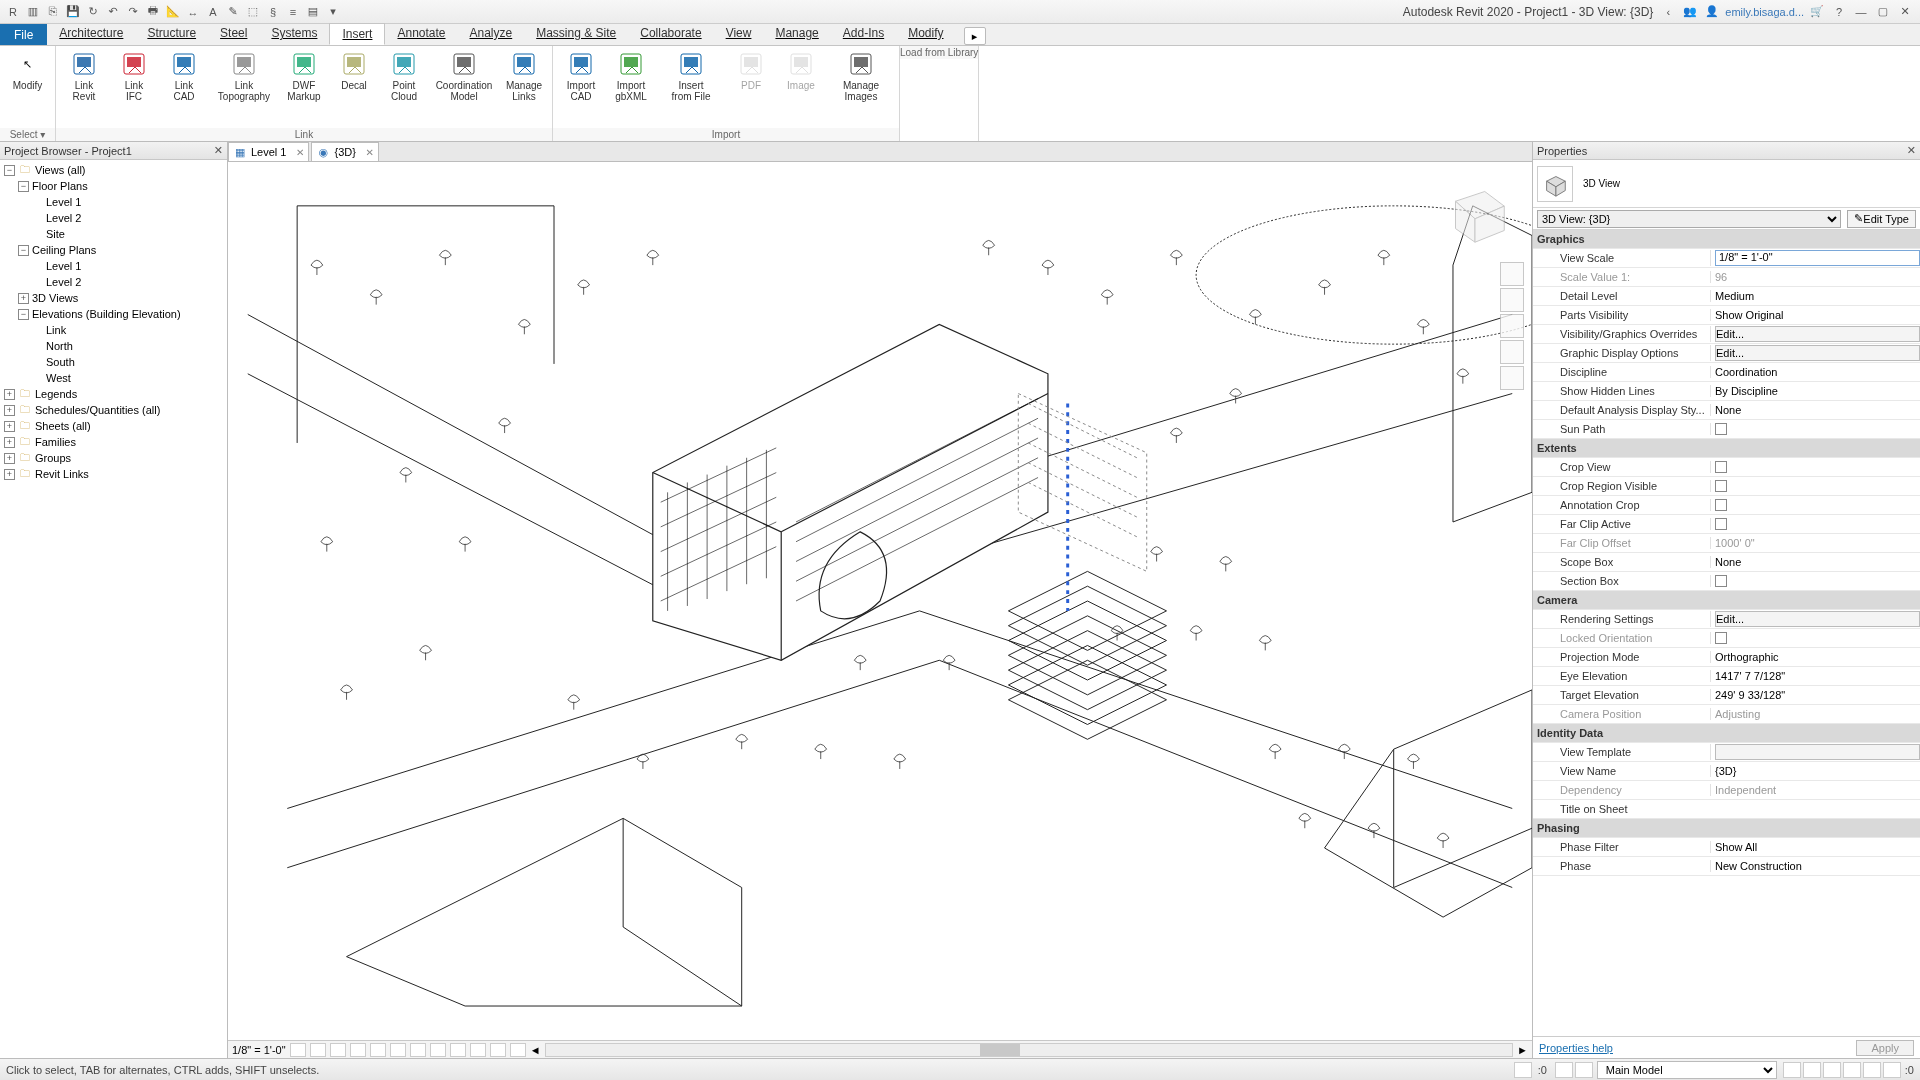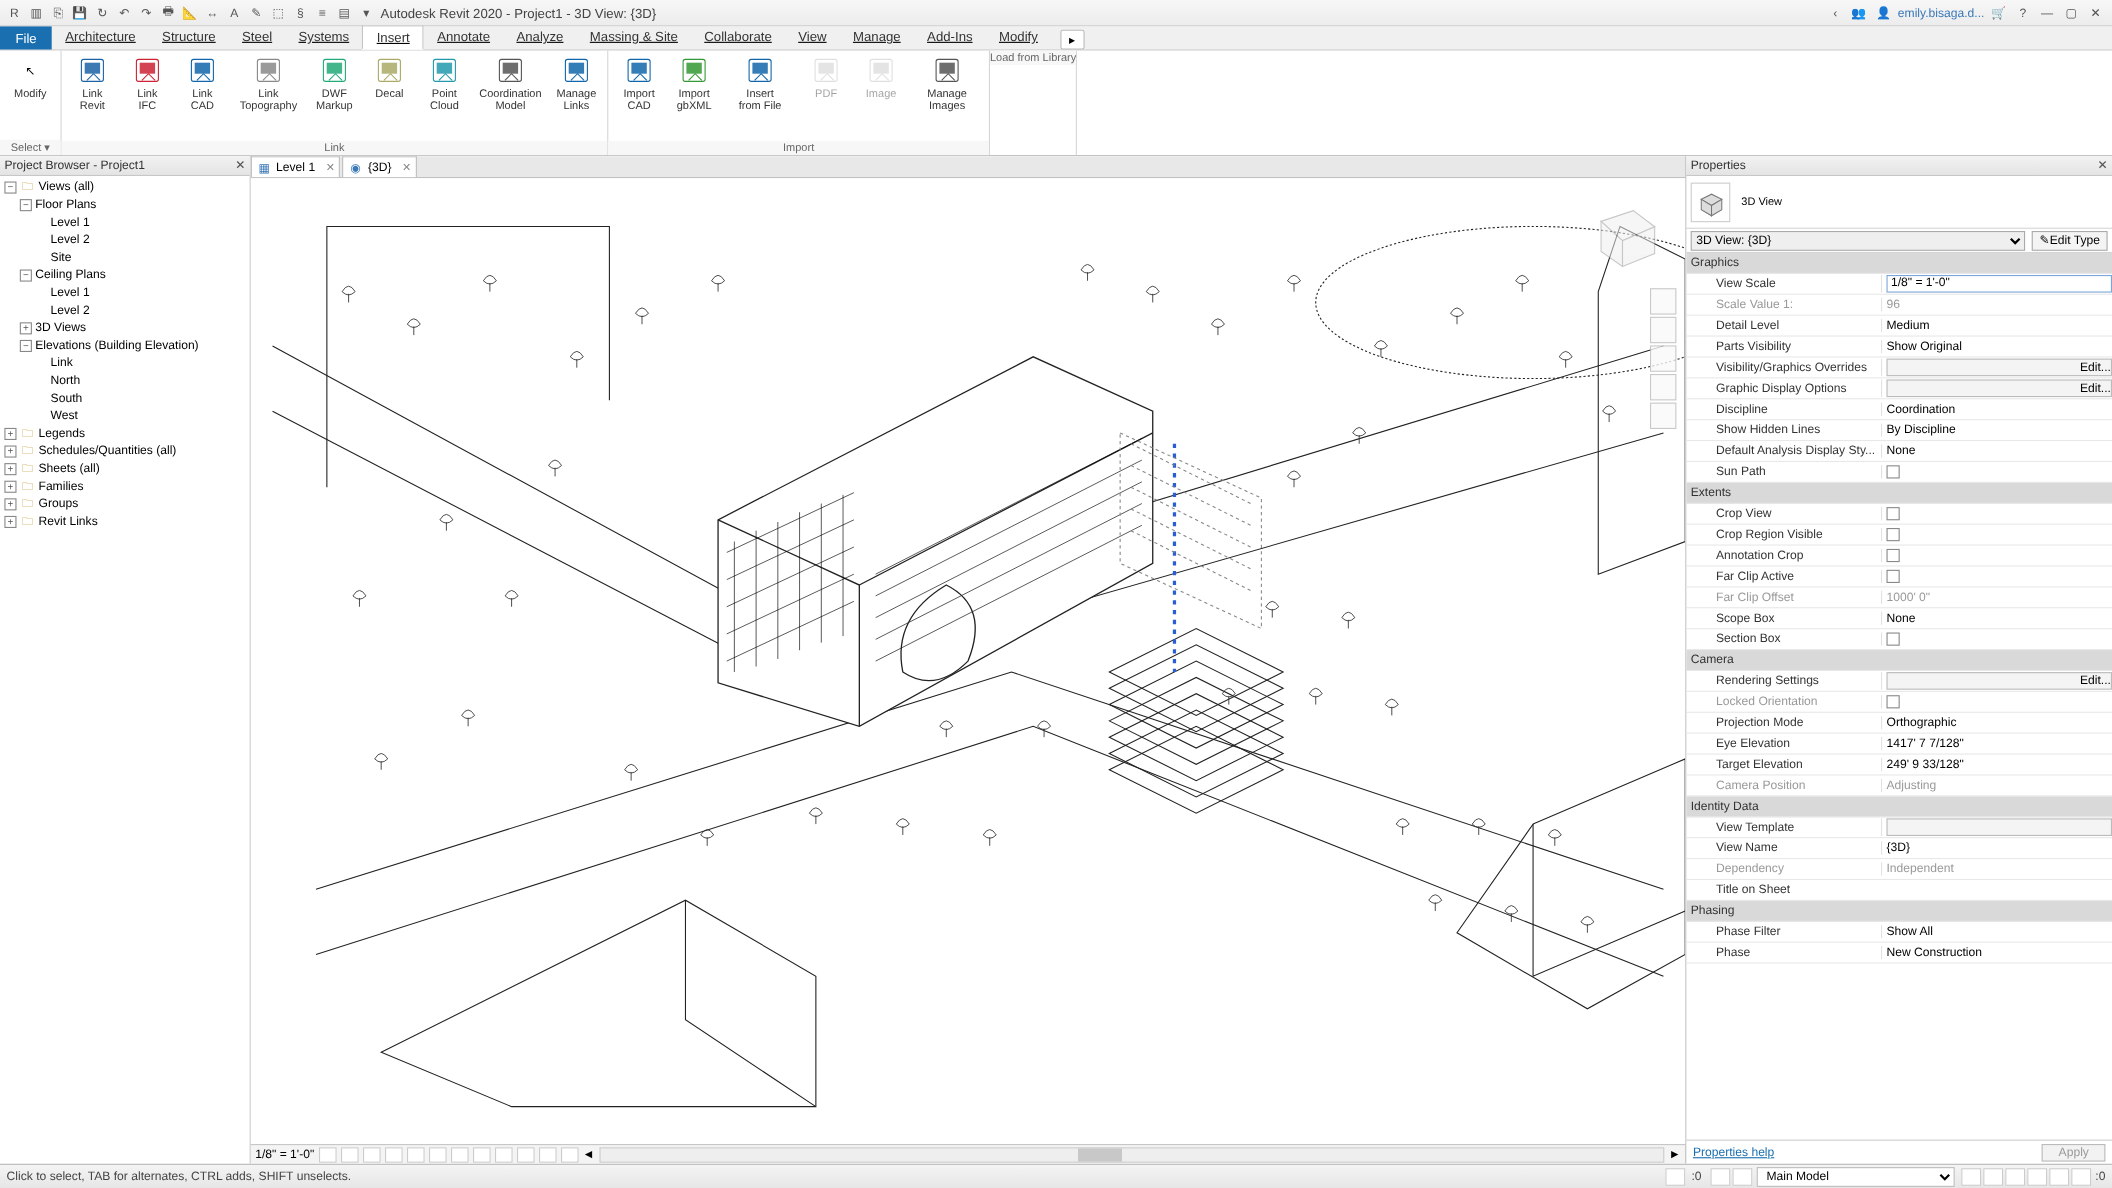--- a/index.html
+++ b/index.html
@@ -2,21 +2,21 @@
 <html><head>
 <meta charset="utf-8">
 <style>
 * { margin: 0; padding: 0; box-sizing: border-box; font-family: "Segoe UI", Arial, sans-serif; font-size: 11px; }
 body { background: #f0f0f0; width: 1920px; height: 1080px; overflow: hidden; display: flex; flex-direction: column; }
 
 
 .titlebar { height: 24px; background: linear-gradient(#f7f7f7,#ececec); display: flex; align-items: center; border-bottom: 1px solid #ccc; }
 .titlebar .qat { display: flex; align-items: center; gap: 2px; padding: 0 4px; }
 .titlebar .qat .tb { width: 18px; height: 18px; display: flex; align-items: center; justify-content: center; color: #555; cursor: pointer; font-size: 11px; }
-.titlebar .title { flex: 1; text-align: left; color: #444; font-size: 12px; }
+.titlebar .title { flex: 1; text-align: right; color: #444; font-size: 12px; }
 .titlebar .right { display: flex; align-items: center; gap: 4px; padding: 0 6px; }
 .titlebar .right .tb { width: 18px; height: 18px; display: flex; align-items: center; justify-content: center; color: #555; cursor: pointer; }
 .titlebar .user { color: #3a78b8; font-size: 11px; }
 
 
 .ribbon-tabs { height: 22px; background: #f0f0f0; display: flex; align-items: flex-end; border-bottom: 1px solid #c5c5c5; }
 .ribbon-tabs .file { background: #1a6fb0; color: #fff; padding: 3px 14px; height: 100%; display: flex; align-items: center; font-size: 12px; cursor: pointer; }
 .ribbon-tabs .tab { padding: 3px 12px; height: 100%; display: flex; align-items: center; color: #333; cursor: pointer; font-size: 12px; }
 .ribbon-tabs .tab.active { background: #fff; border: 1px solid #c5c5c5; border-bottom: 1px solid #fff; }
 .ribbon-tabs .play { margin-left: 8px; width: 22px; height: 18px; background: #fff; border: 1px solid #bbb; display: flex; align-items: center; justify-content: center; border-radius: 2px; }
@@ -60,26 +60,26 @@
 
 
 .props { width: 388px; background: #fff; border-left: 1px solid #bcbcbc; display: flex; flex-direction: column; }
 .props .typerow { height: 48px; display: flex; align-items: center; padding: 4px; border-bottom: 1px solid #d5d5d5; }
 .props .typerow .cube { width: 36px; height: 36px; border: 1px solid #ccc; display: flex; align-items: center; justify-content: center; margin-right: 10px; }
 .props .selector { height: 22px; border-bottom: 1px solid #d5d5d5; display: flex; align-items: center; padding: 0 4px; }
 .props .selector select { flex: 1; height: 18px; border: 1px solid #aaa; font-size: 11px; }
 .props .selector .editbtn { margin-left: 6px; height: 18px; padding: 0 6px; border: 1px solid #aaa; background: #f4f4f4; font-size: 11px; display: flex; align-items: center; cursor: pointer; }
 .props .grid { flex: 1; overflow: auto; }
 .prow { display: flex; height: 19px; border-bottom: 1px solid #e8e8e8; align-items: center; }
-.prow.cat { background: #d9d9d9; font-weight: normal; padding-left: 4px; color: #333; }
+.prow.cat { background: #d9d9d9; font-weight: bold; padding-left: 4px; color: #333; }
 .prow .k { width: 160px; padding-left: 10px; color: #333; margin-left: 17px; }
 .prow.dim .k, .prow.dim .v { color: #999; }
 .prow .v { flex: 1; padding-left: 4px; border-left: 1px solid #e2e2e2; display: flex; align-items: center; }
 .prow .chk { width: 12px; height: 12px; border: 1px solid #888; background: #fff; }
-.prow .editc { width: 100%; text-align: right; background: #f4f4f4; border: 1px solid #bbb; height: 16px; line-height: 14px; cursor: pointer; }
+.prow .editc { width: 100%; text-align: left; background: #f4f4f4; border: 1px solid #bbb; height: 16px; line-height: 14px; cursor: pointer; }
 .prow .inp { border: 1px solid #7aa7d8; height: 16px; width: 100%; padding: 0 3px; background: #fff; }
 .props .footer { height: 22px; border-top: 1px solid #ccc; display: flex; align-items: center; justify-content: space-between; padding: 0 6px; }
 .props .footer a { color: #1a6fb0; text-decoration: underline; cursor: pointer; }
 .props .footer .apply { padding: 1px 14px; border: 1px solid #bbb; background: #f2f2f2; color: #999; }
 
 
 .status { height: 22px; background: linear-gradient(#f4f4f4,#e6e6e6); border-top: 1px solid #bcbcbc; display: flex; align-items: center; padding: 0 6px; font-size: 11px; color: #444; }
 .status .fill { flex: 1; }
 .status .sb { width: 18px; height: 16px; border: 1px solid #ccc; background: #fff; margin-left: 2px; cursor: pointer; }
 .status .sel { height: 18px; border: 1px solid #bbb; background: #fff; padding: 0 4px; margin: 0 4px; min-width: 180px; }

